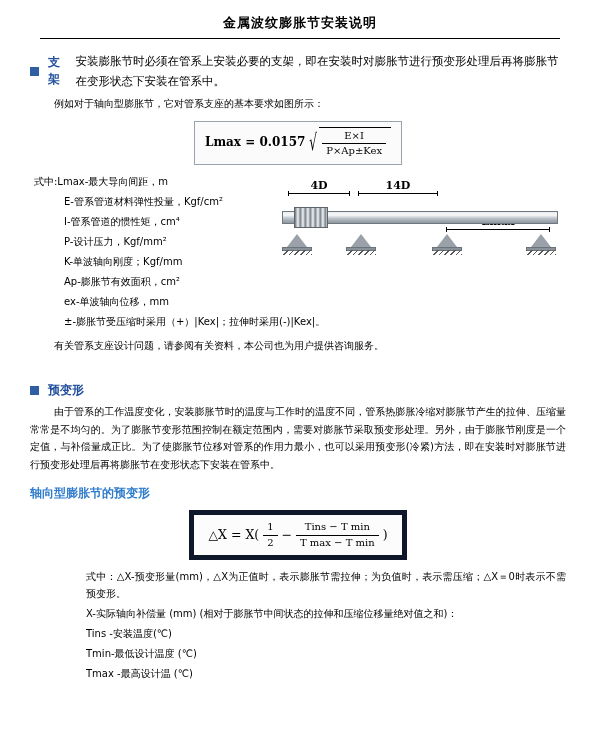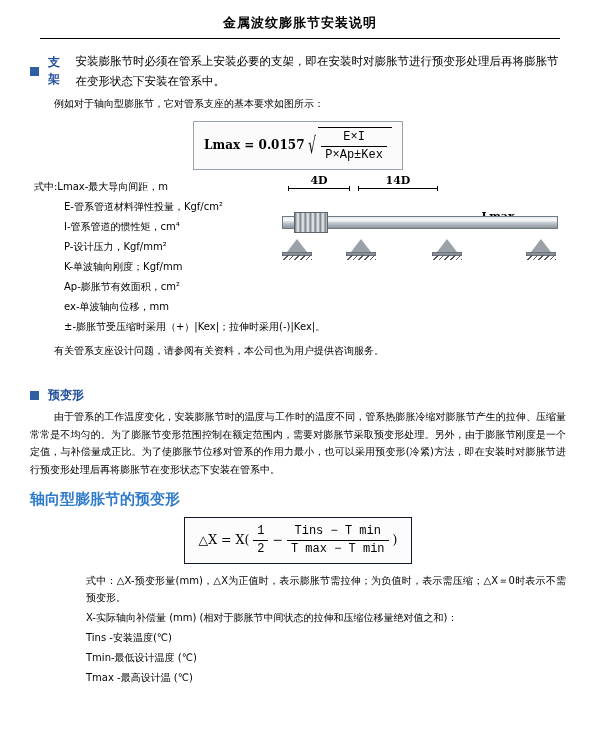--- a/index.html
+++ b/index.html
@@ -64,21 +64,21 @@
     background: #2e5fa3;
     flex: 0 0 auto;
   }
   .sec-head .sec-label {
     color: #1f4e9c;
     font-weight: bold;
   }
   .subhead {
     color: #2f7ccc;
     font-weight: bold;
-    font-size: 15px;
+    font-size: 12px;
     margin: 12px 0 6px 0;
   }
   .list-lines p {
     margin: 0 0 3px 4px;
     line-height: 1.7;
     text-indent: 0;
   }
   .pad-left {
     padding-left: 30px;
   }
@@ -95,23 +95,22 @@
     font-family: "DejaVu Serif", "Liberation Serif", serif;
     font-size: 12px;
   }
   .center-row {
     text-align: center;
   }
   .frac {
     display: inline-block;
     vertical-align: middle;
     text-align: center;
-    font-size: 12px;
+    font-size: 10px;
     line-height: 1.25;
-    font-family: Liberation Mono, monospace;
   }
   .frac .num {
     display: block;
     padding: 0 4px 1px 4px;
     border-bottom: 1px solid #000;
     white-space: nowrap;
   }
   .frac .den {
     display: block;
     padding: 1px 4px 0 4px;
@@ -146,21 +145,21 @@
   }
   .dim-row {
     position: relative;
     height: 16px;
     font-size: 11px;
     font-weight: bold;
     font-family: "DejaVu Serif", "Liberation Serif", serif;
   }
   .dim {
     position: absolute;
-    top: 0;
+    top: 10px;
     text-align: center;
   }
   .dim .lbl {
     display: block;
   }
   .dim .bar {
     display: block;
     height: 1px;
     background: #000;
     margin-top: 1px;
@@ -241,21 +240,21 @@
     display: block;
     clear: both;
   }
   .eq-line {
     text-align: center;
     font-family: "DejaVu Serif", "Liberation Serif", serif;
     font-size: 12.5px;
     margin: 8px 0 8px 0;
   }
   .eq-box {
-    border: 1px solid #0f172a;
+    border: 5px solid #0f172a;
     background: #fcfcfc;
     display: inline-block;
     padding: 6px 14px;
   }
 </style>
 </head>
 <body>
 
 <div class="page">
 

